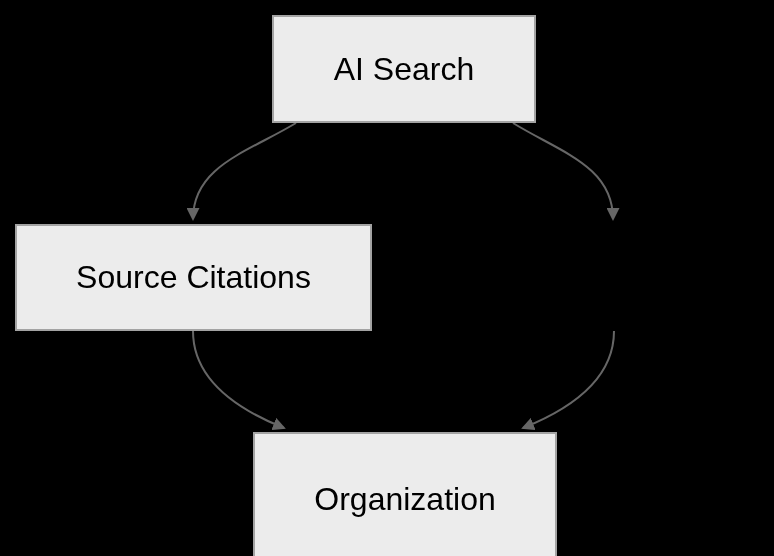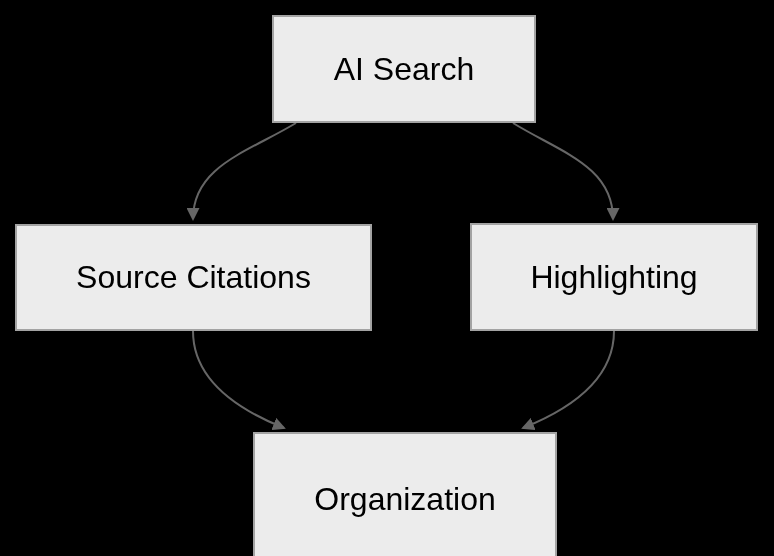--- a/index.html
+++ b/index.html
@@ -66,21 +66,18 @@
   </svg>
 
   <div class="node node-ai-search">
     <span class="node-label">AI Search</span>
   </div>
 
   <div class="node node-source-citations">
     <span class="node-label">Source Citations</span>
   </div>
 
-  <div class="node node-highlighting">
-    <span class="node-label">Highlighting</span>
-  </div>
 
   <div class="node node-organization">
     <span class="node-label">Organization</span>
   </div>
 
 </div>
 
 </body></html>

